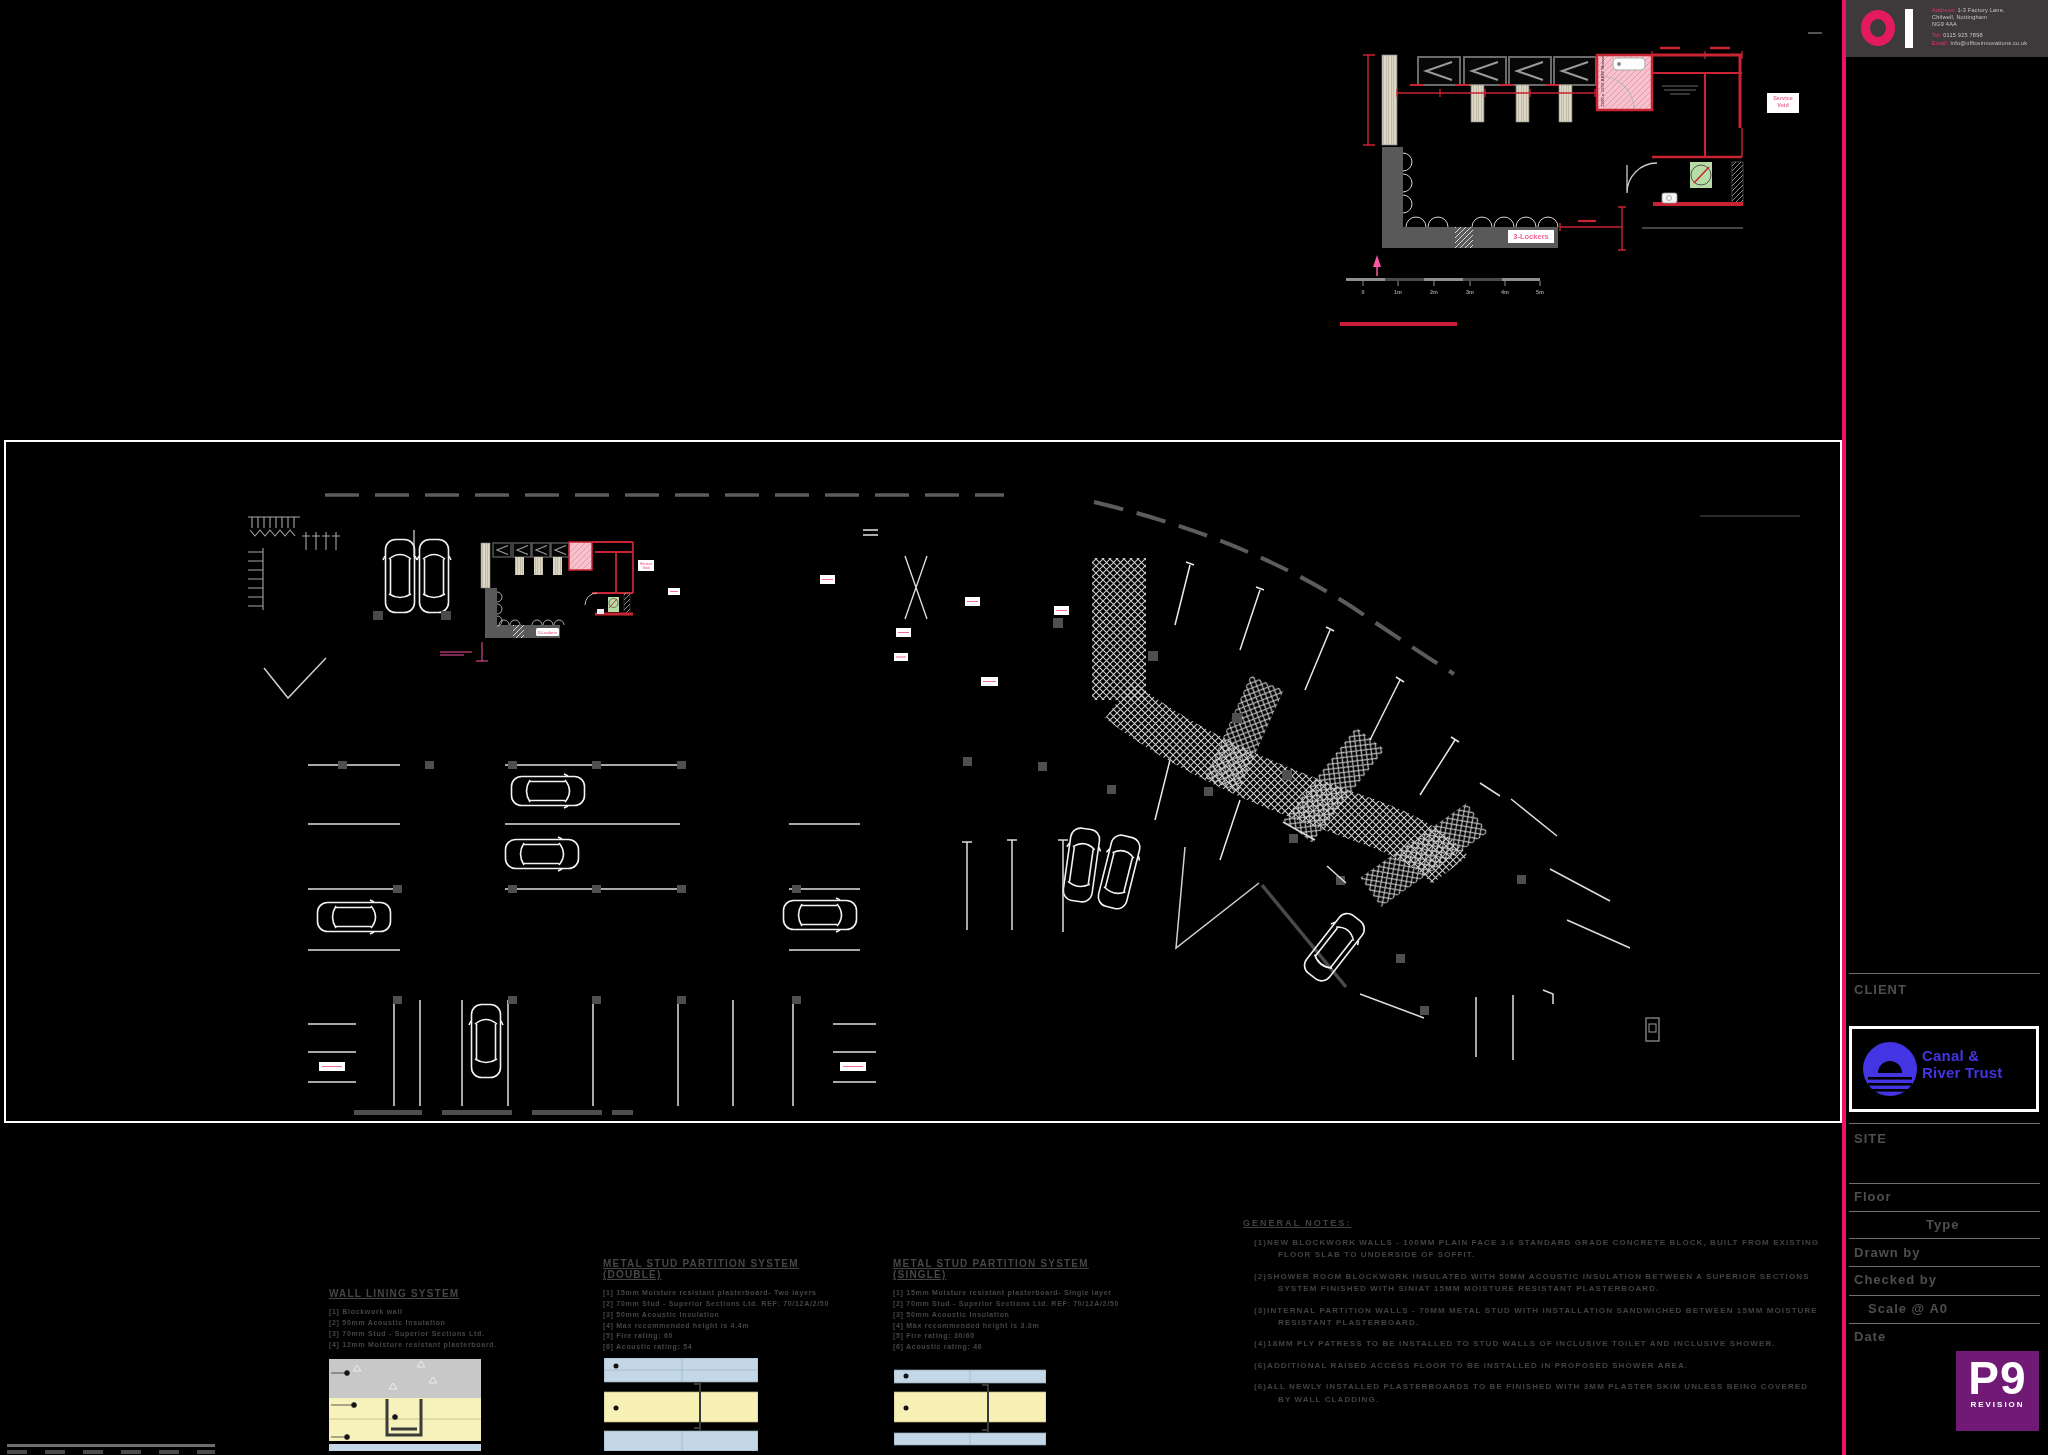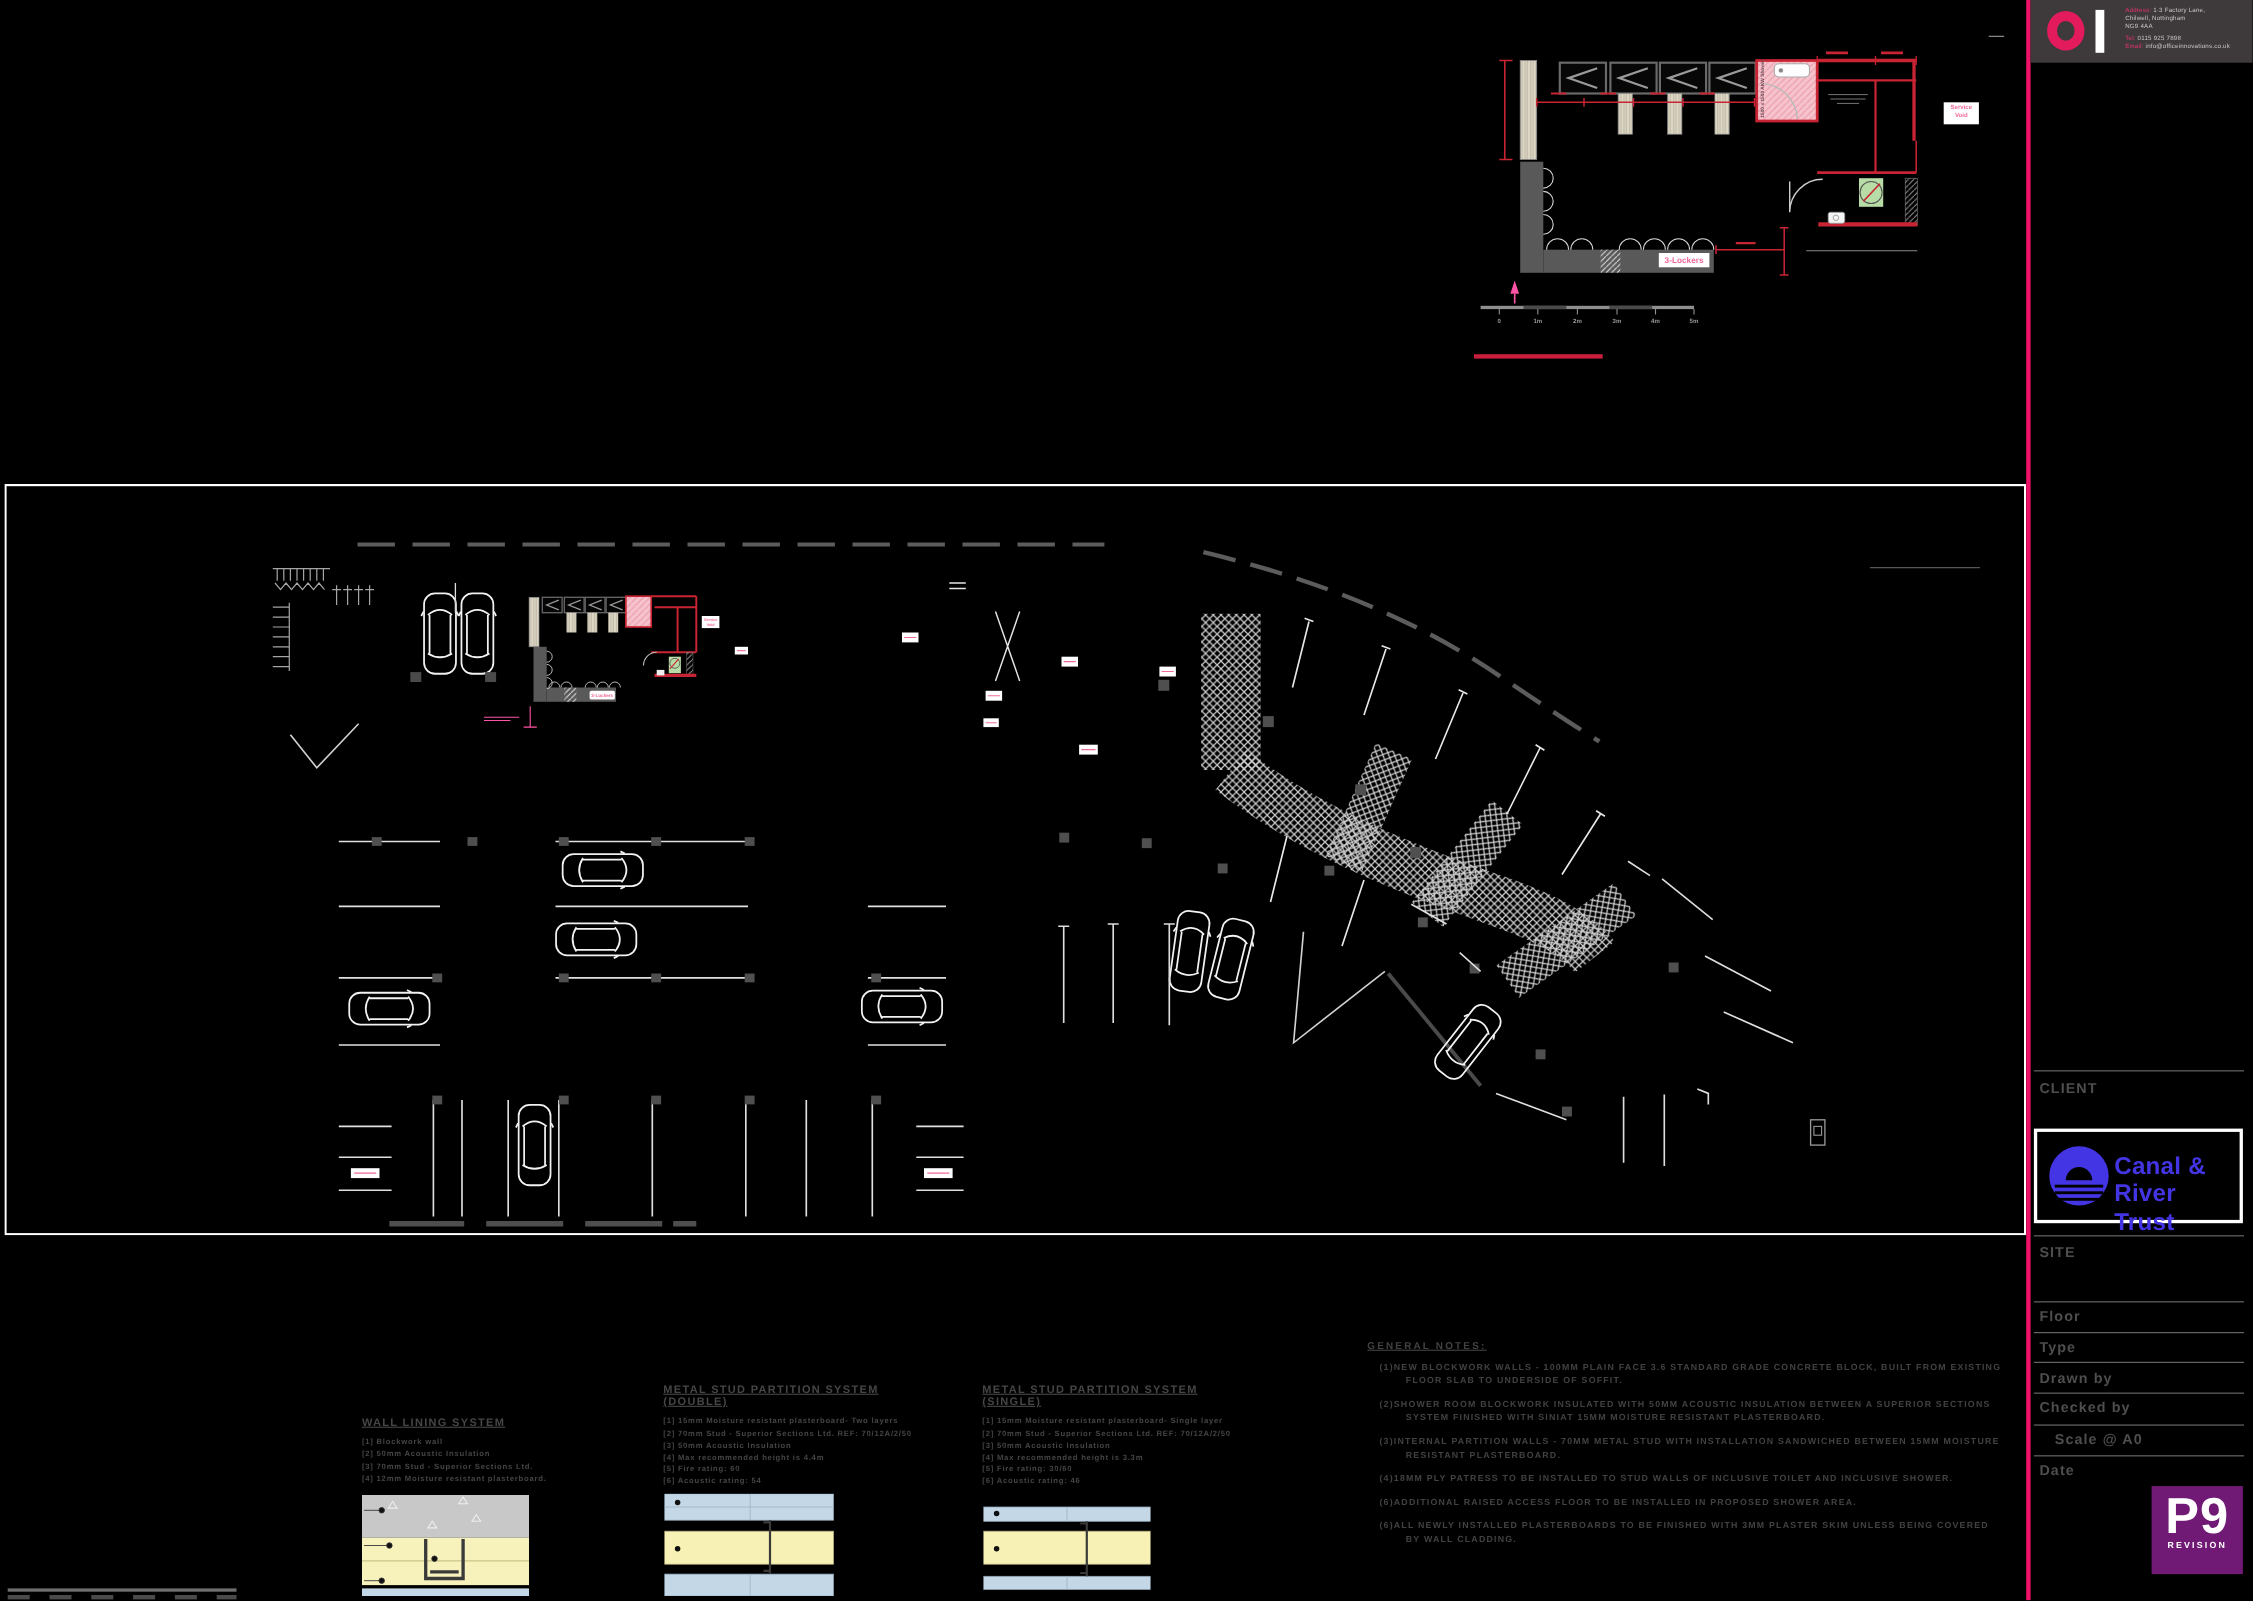--- a/index.html
+++ b/index.html
@@ -11,21 +11,21 @@
   #accent-line{left:1842px;top:0;width:4px;height:1455px;background:#ED1167;}
   #brand-box{left:1846px;top:0;width:202px;height:57px;background:#3E3A3B;}
   #brand-o{left:15px;top:10px;width:34px;height:36px;border:9px solid #E31B5D;border-radius:50%;box-sizing:border-box;}
   #brand-i{left:59px;top:9px;width:8px;height:39px;background:#fff;}
   #brand-text{left:86px;top:7px;width:112px;font-size:5.6px;line-height:1.28;color:#C9C5C6;letter-spacing:.2px;}
   #brand-text .lbl{color:#E8336E;}
   #brand-text .blk{margin-bottom:4px;}
   .side-label{color:#4E4E4E;font-size:13px;font-weight:bold;letter-spacing:1px;}
   .side-line{height:1px;background:#6F6F6F;left:1849px;width:191px;}
   #client-logo-box{left:1849px;top:1026px;width:190px;height:86px;border:3px solid #fff;background:#000;box-sizing:border-box;}
-  #client-logo-text{left:70px;top:18px;color:#4435E4;font-size:22px;font-weight:bold;line-height:1.15;letter-spacing:.2px;}
+  #client-logo-text{left:70px;top:18px;color:#4435E4;font-size:15px;font-weight:bold;line-height:1.15;letter-spacing:.2px;}
   #revision-box{left:1956px;top:1351px;width:83px;height:80px;background:#701a75;text-align:center;}
   #revision-code{margin-top:2px;font-size:46px;font-weight:bold;color:#fff;letter-spacing:1px;line-height:1.1;}
   #revision-label{font-size:8px;font-weight:bold;color:#fff;letter-spacing:2px;margin-top:-4px;}
   
   .spec{color:#454545;font-weight:bold;}
   .spec-title{font-size:10px;letter-spacing:1.2px;text-decoration:underline;color:#464646;}
   .spec-items{margin-top:8px;font-size:7px;letter-spacing:.7px;line-height:1.55;}
   .spec-items div{padding-left:15px;text-indent:-15px;}
   .gnotes-title{font-size:9px;letter-spacing:2px;text-decoration:underline;color:#424242;font-weight:bold;}
   .gnotes-items{margin-top:9px;font-size:8px;letter-spacing:1.1px;line-height:1.55;color:#424242;font-weight:bold;margin-left:11px;}
@@ -390,21 +390,21 @@
       <div>River Trust</div>
     </div>
   </div>
 
   <div class="abs side-line" style="top:1123px"></div>
   <div class="abs side-label" style="left:1854px;top:1131px">SITE</div>
 
   <div class="abs side-line" style="top:1183px"></div>
   <div class="abs side-label" style="left:1854px;top:1189px">Floor</div>
   <div class="abs side-line" style="top:1211px"></div>
-  <div class="abs side-label" style="left:1854px;top:1217px">Type</div>
+  <div class="abs side-label" style="left:1926px;top:1217px">Type</div>
   <div class="abs side-line" style="top:1238px"></div>
   <div class="abs side-label" style="left:1854px;top:1245px">Drawn by</div>
   <div class="abs side-line" style="top:1266px"></div>
   <div class="abs side-label" style="left:1854px;top:1272px">Checked by</div>
   <div class="abs side-line" style="top:1295px"></div>
   <div class="abs side-label" style="left:1868px;top:1301px">Scale @ A0</div>
   <div class="abs side-line" style="top:1323px"></div>
   <div class="abs side-label" style="left:1854px;top:1329px">Date</div>
 
   <div id="revision-box" class="abs">

